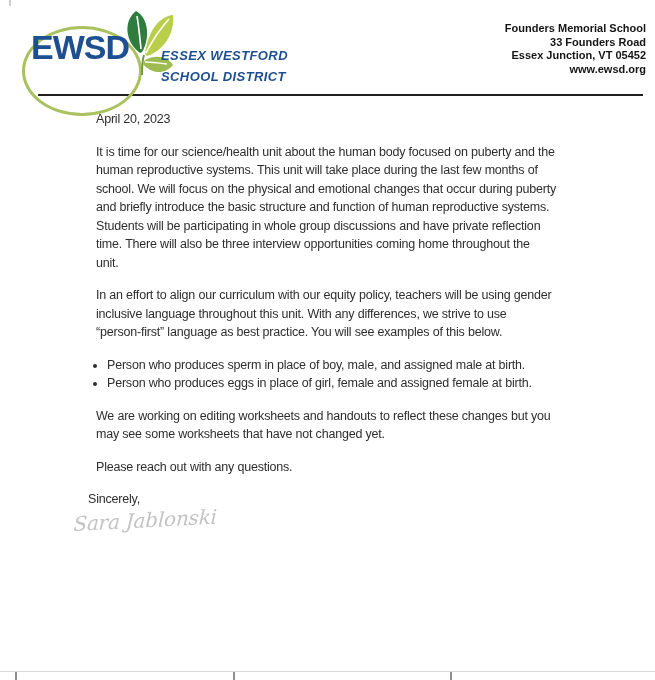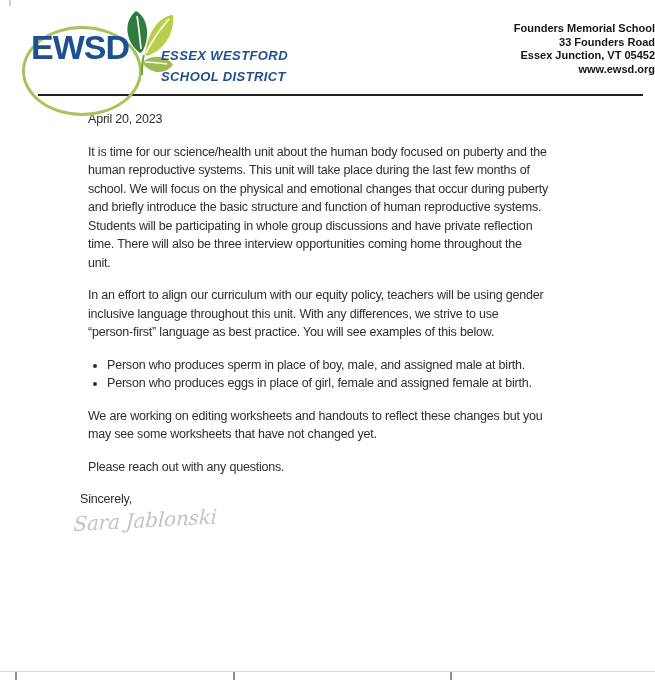--- a/index.html
+++ b/index.html
@@ -57,21 +57,21 @@
     font-weight: bold;
     font-size: 13px;
     line-height: 21px;
     letter-spacing: 0.4px;
     z-index: 4;
     white-space: nowrap;
     font-style: italic;
   }
   .address-block {
     position: absolute;
-    right: 0;
+    right: 9px;
     top: 22px;
     text-align: right;
     font-size: 11px;
     font-weight: bold;
     color: #151515;
     line-height: 13.5px;
     z-index: 4;
     margin-left: 12px;
   }
 
@@ -79,27 +79,27 @@
   .letter-body {
     position: absolute;
     left: 80px;
     top: 110px;
     width: 556px;
     font-size: 12.5px;
     letter-spacing: -0.2px;
     line-height: 18.5px;
     color: #2e2e2e;
   }
-  .para { margin: 0 0 14px 8px; white-space: pre-line; }
+  .para { margin: 0 0 14px 16px; white-space: pre-line; }
   .letter-body ul {
     margin: 0 0 14px 0;
     padding-left: 27px;
   }
   .letter-body li { line-height: 18.5px; }
-  .closing { margin: 0 0 6px 0; }
+  .closing { margin: 0 0 6px 8px; }
   .signature {
     font-family: "DejaVu Serif", serif;
     font-style: italic;
     font-size: 20px;
     color: #c3c3c3;
     transform: rotate(-3deg) skewX(-6deg);
     transform-origin: left top;
     margin-left: -6px;
   }
 

